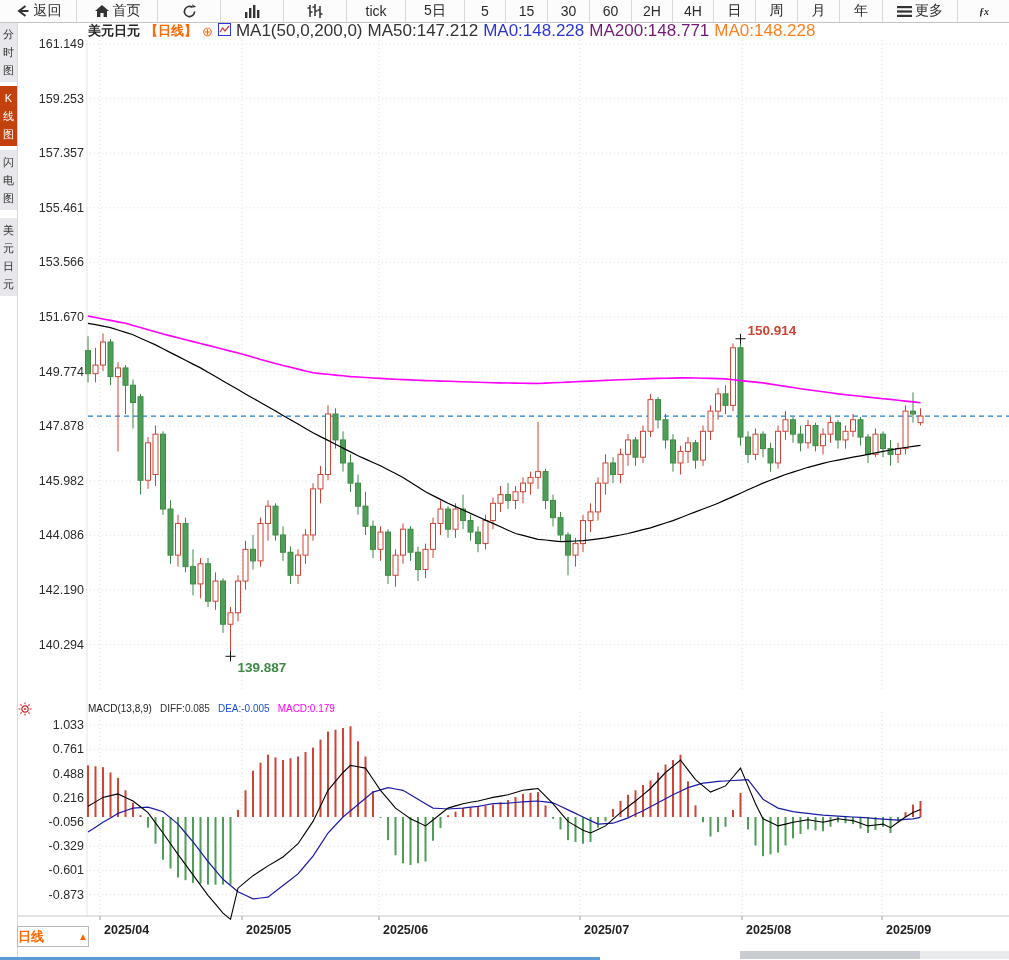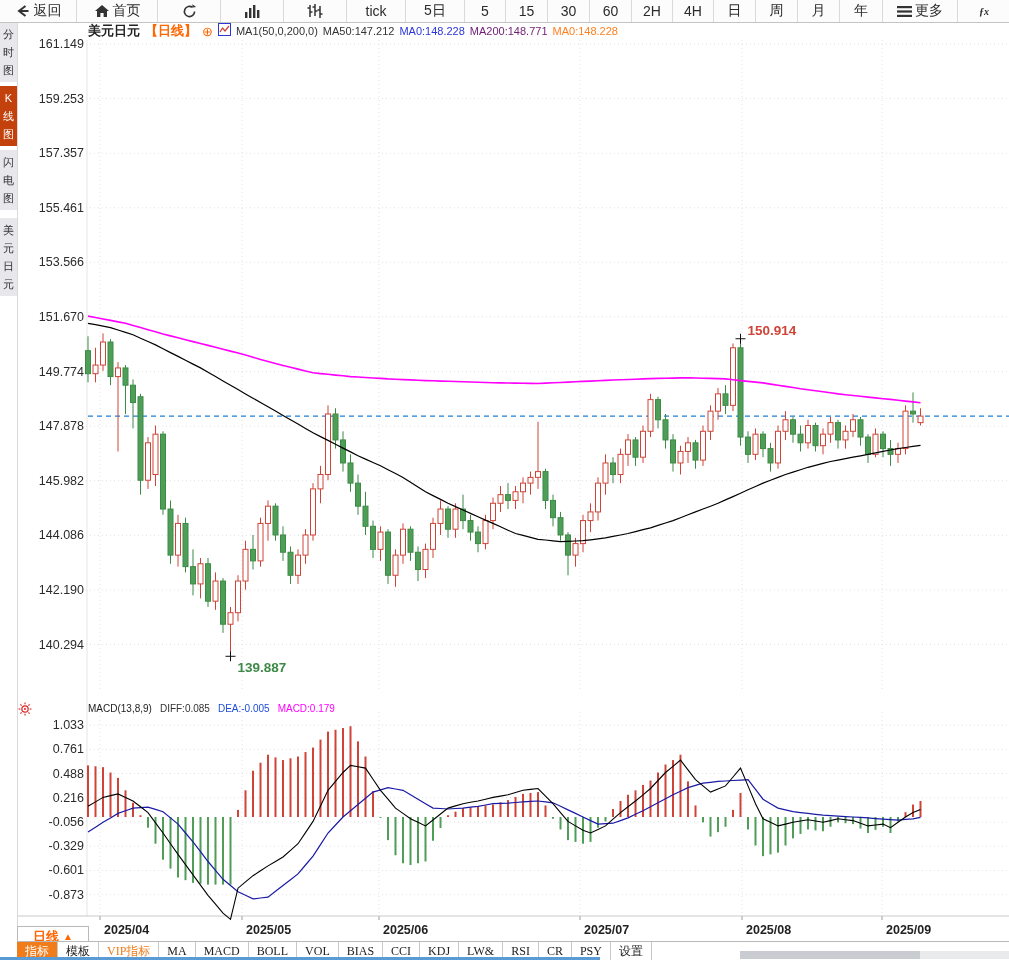--- a/index.html
+++ b/index.html
@@ -16,30 +16,30 @@
   .side-item{width:17px;margin-bottom:4px;background:#e7e7ec;color:#333;font-size:11px;line-height:18px;
              text-align:center;padding:3px 0;cursor:pointer;word-break:break-all;}
   .side-item.active{background:#c2410c;color:#fff;}
   .side-item.group-gap{margin-top:8px;}
   
   .chart-header{position:absolute;left:88px;top:23px;height:16px;font-size:13px;color:#222;
                 display:flex;align-items:center;gap:5px;z-index:6;white-space:nowrap;}
   .ch-symbol{font-weight:bold;color:#222;}
   .ch-period{color:#f60;font-weight:bold;}
   .ch-plus{color:#f60;font-size:13px;}
-  .ch-ma{color:#333;font-size:11px;}
+  .ch-ma{color:#333;font-size:17px;}
   .v-ma50{color:#333;} .v-ma0a{color:#2c35d8;} .v-ma200{color:#701a75;} .v-ma0b{color:#ff7f1e;}
   .macd-header{position:absolute;left:88px;top:703px;height:15px;font-size:10px;color:#222;
                display:flex;gap:8px;z-index:6;white-space:nowrap;}
   .m-diff{color:#333;} .m-dea{color:#1d4ed8;} .m-macd{color:#f0f;}
   .macd-gear{position:absolute;left:18px;top:702px;z-index:6;cursor:pointer;}
   
   .period-box{position:absolute;left:17px;top:926px;width:70px;height:19px;border:1px solid #b9b9b9;
               background:#fff;color:#f60;font-weight:bold;font-size:13px;display:flex;align-items:center;
-              justify-content:center;gap:4px;z-index:7;cursor:pointer;}
+              justify-content:space-between;gap:4px;z-index:7;cursor:pointer;}
   .tabbar{position:absolute;left:17px;top:941px;right:0;height:18px;display:flex;border-top:1px solid #b9b9b9;
           background:#fff;z-index:7;font-family:"Liberation Serif",serif;}
   .tab{border-right:1px solid #c9c9c9;font-size:12px;color:#222;display:flex;align-items:center;
        justify-content:center;padding:0 8px;flex:0 0 auto;cursor:pointer;background:#fff;}
   .tab.active{background:#f07c1b;color:#fff;font-family:"Liberation Sans",sans-serif;}
   .tab.vip{color:#f07c1b;}
   .watermark{position:absolute;left:862px;top:901px;font-size:37px;font-weight:bold;color:#dbe2ec;
              letter-spacing:3px;z-index:1;font-family:"Liberation Sans",sans-serif;}
   .scroll-thumb{position:absolute;left:740px;top:951px;width:180px;height:8px;background:#c9cdd2;z-index:8;}
   .scroll-track{position:absolute;left:920px;top:951px;width:89px;height:8px;background:#e9eaec;z-index:8;}
@@ -634,34 +634,17 @@
         <line x1="230.5" y1="651.281814" x2="230.5" y2="661.281814" stroke="#111"></line>
         <text x="237.5" y="672.281814" font-size="13.5" fill="#3d8a46" font-weight="bold">139.887</text>
       </g>
     </svg>
 
   <div class="period-box">
     <span>日线</span>
     <span style="font-size:10px;">▲</span>
   </div>
 
-  <div class="tabbar" id="tabbar">
-      <div class="tab active">指标</div>
-      <div class="tab">模板</div>
-      <div class="tab vip">VIP指标</div>
-      <div class="tab">MA</div>
-      <div class="tab">MACD</div>
-      <div class="tab">BOLL</div>
-      <div class="tab">VOL</div>
-      <div class="tab">BIAS</div>
-      <div class="tab">CCI</div>
-      <div class="tab">KDJ</div>
-      <div class="tab">LW&amp;</div>
-      <div class="tab">RSI</div>
-      <div class="tab">CR</div>
-      <div class="tab">PSY</div>
-      <div class="tab">设置</div>
-    </div>
 
   <div class="scroll-thumb"></div>
   <div class="scroll-track"></div>
   <div class="bottom-blue"></div>
 </div>
 
 </body></html>

